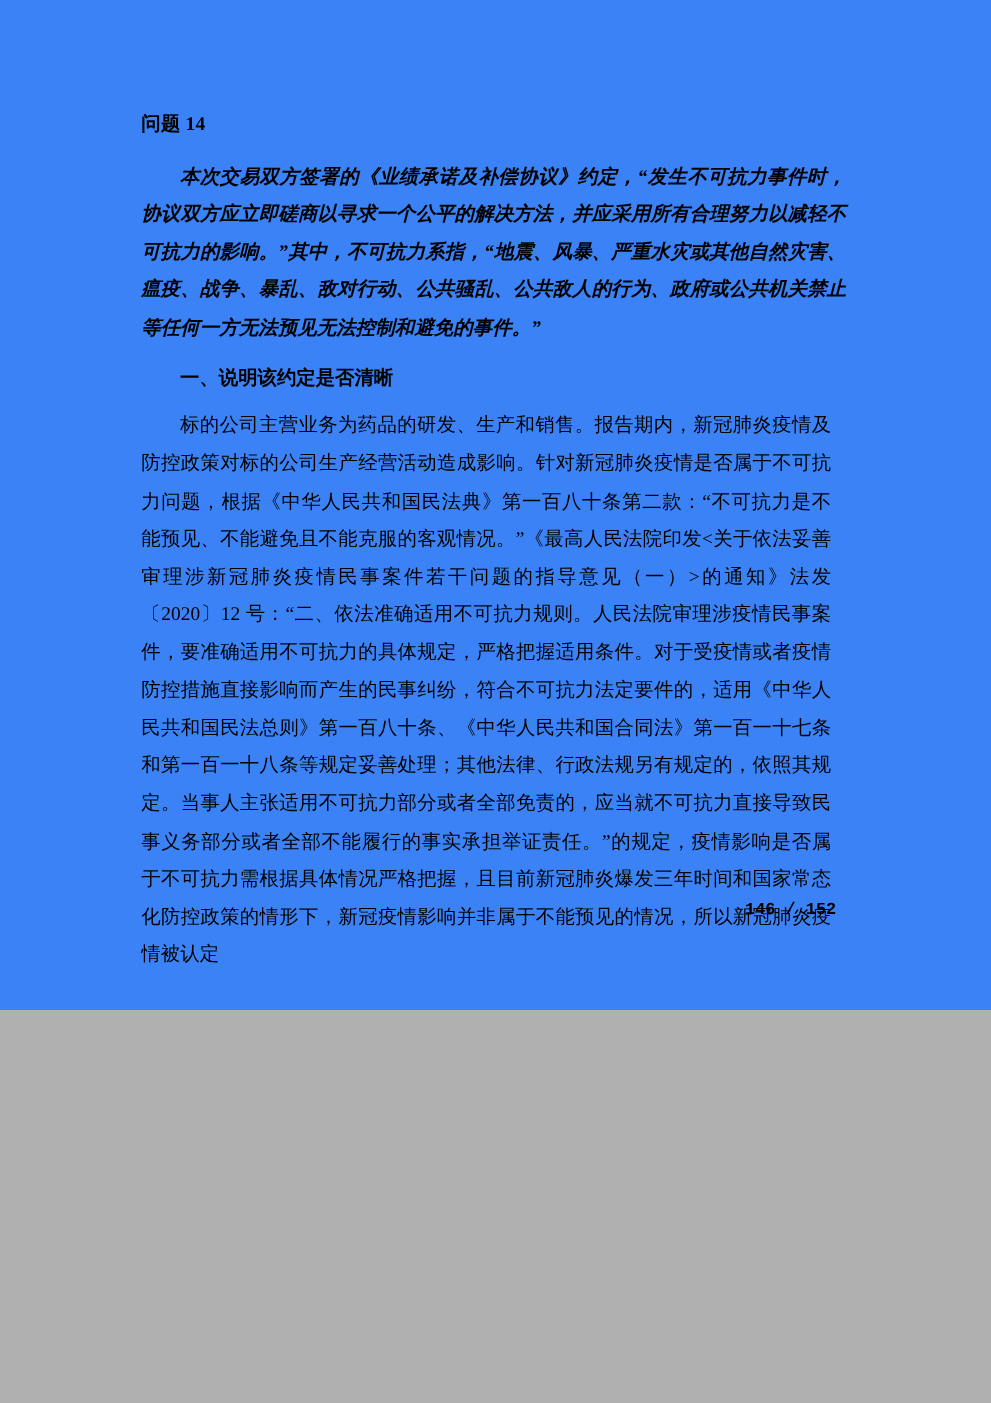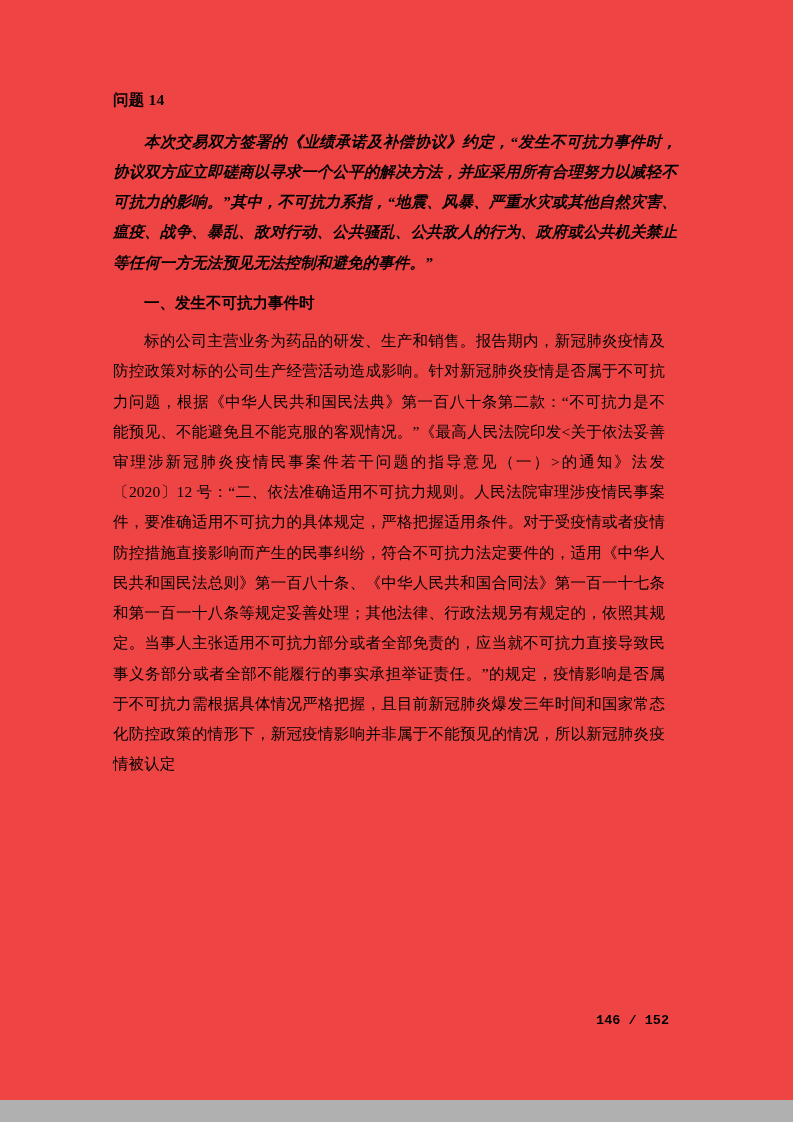--- a/index.html
+++ b/index.html
@@ -6,22 +6,22 @@
     margin: 0;
     padding: 0;
     background: #b0b0b0;
   }
   body {
     font-family: "Liberation Serif", "DejaVu Serif", serif;
   }
   .page {
     position: relative;
     width: 793px;
-    height: 1100px;
-    background: #ef4444;
+    height: 808px;
+    background: #3b82f6;
     margin: 0 auto;
     box-sizing: border-box;
     overflow: hidden;
   }
   .content {
     position: absolute;
     left: 113px;
     top: 88px;
     width: 568px;
   }
@@ -73,20 +73,20 @@
 
 <div class="page">
   <div class="content">
 
     <div class="q-title">问题 14</div>
 
     <p class="body-bold">本次交易双方签署的《业绩承诺及补偿协议》约定，“发生不可抗力事件时，协议双方应立即磋商以寻求一个公平的解决方法，并应采用所有合理努力以减轻不可抗力的影响。”其中，不可抗力系指，“地震、风暴、严重水灾或其他自然灾害、瘟疫、战争、暴乱、敌对行动、公共骚乱、公共敌人的行为、政府或公共机关禁止等任何一方无法预见无法控制和避免的事件。”</p>
 
 
 
-    <p class="heading-bold">一、发生不可抗力事件时</p>
+    <p class="heading-bold">一、说明该约定是否清晰</p>
 
     <p class="body-normal">标的公司主营业务为药品的研发、生产和销售。报告期内，新冠肺炎疫情及防控政策对标的公司生产经营活动造成影响。针对新冠肺炎疫情是否属于不可抗力问题，根据《中华人民共和国民法典》第一百八十条第二款：“不可抗力是不能预见、不能避免且不能克服的客观情况。”《最高人民法院印发&lt;关于依法妥善审理涉新冠肺炎疫情民事案件若干问题的指导意见（一）&gt;的通知》法发〔2020〕12 号：“二、依法准确适用不可抗力规则。人民法院审理涉疫情民事案件，要准确适用不可抗力的具体规定，严格把握适用条件。对于受疫情或者疫情防控措施直接影响而产生的民事纠纷，符合不可抗力法定要件的，适用《中华人民共和国民法总则》第一百八十条、《中华人民共和国合同法》第一百一十七条和第一百一十八条等规定妥善处理；其他法律、行政法规另有规定的，依照其规定。当事人主张适用不可抗力部分或者全部免责的，应当就不可抗力直接导致民事义务部分或者全部不能履行的事实承担举证责任。”的规定，疫情影响是否属于不可抗力需根据具体情况严格把握，且目前新冠肺炎爆发三年时间和国家常态化防控政策的情形下，新冠疫情影响并非属于不能预见的情况，所以新冠肺炎疫情被认定</p>
 
   </div>
 
   <div class="page-number">146 / 152</div>
 </div>
 
 </body></html>

